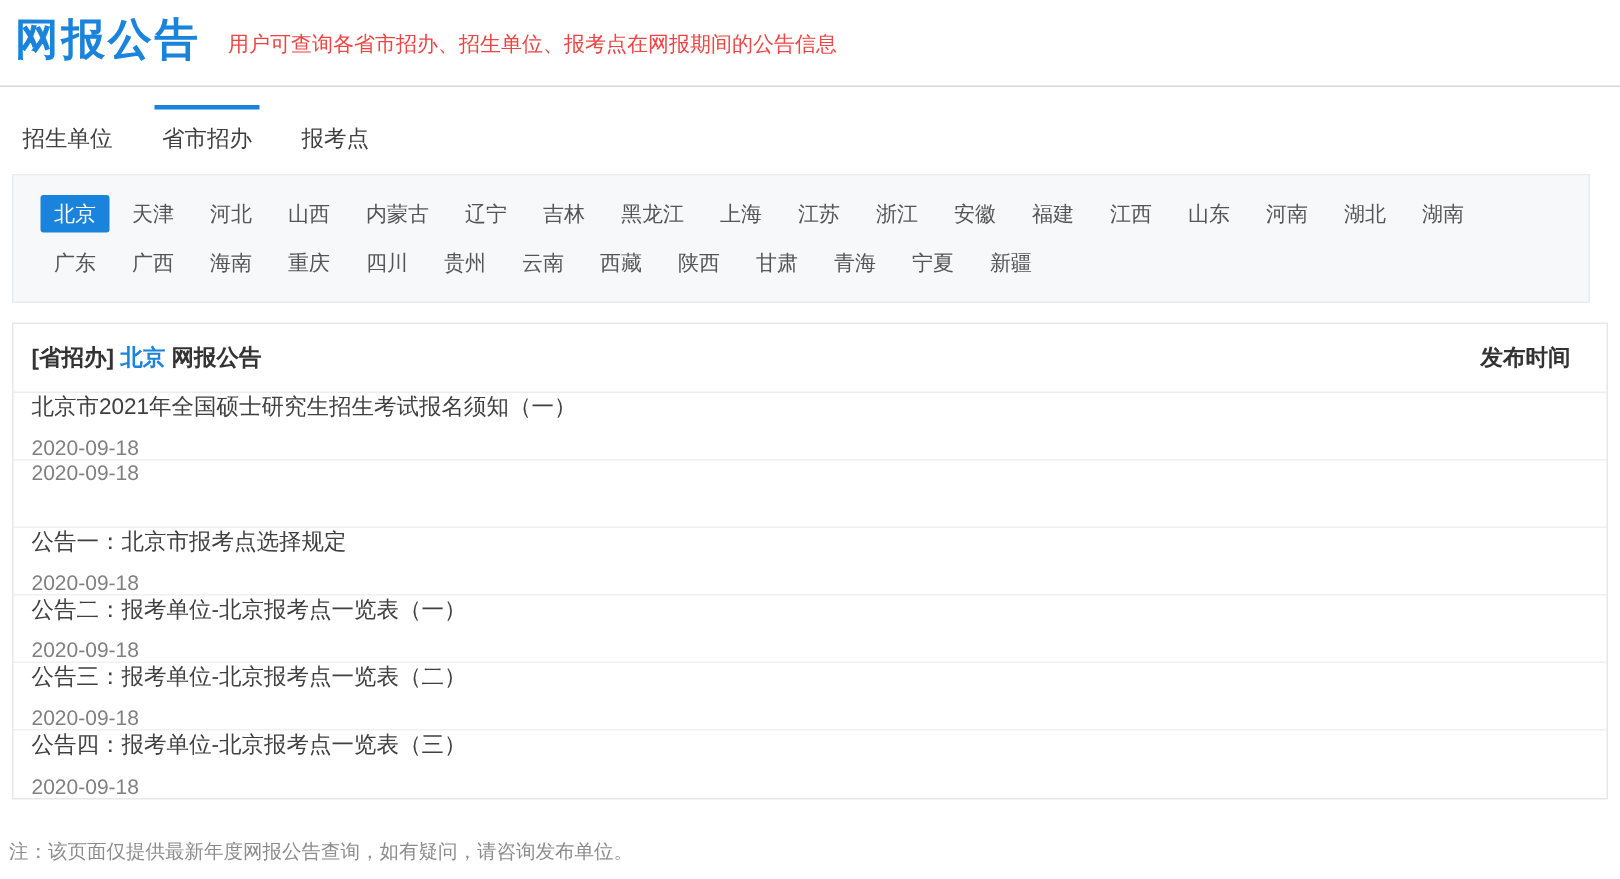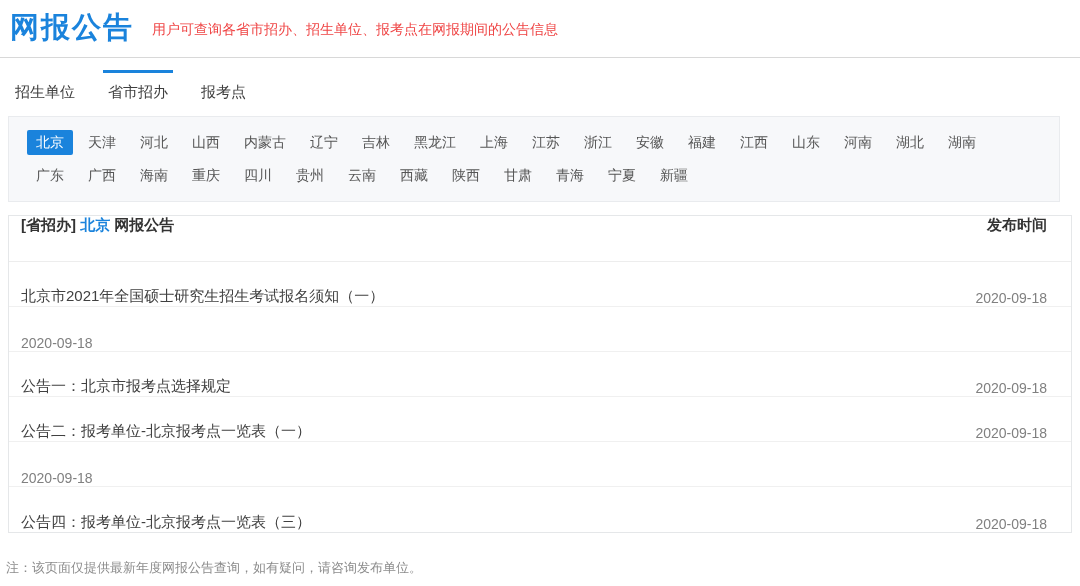--- a/index.html
+++ b/index.html
@@ -40,30 +40,31 @@
   .province {
     display: inline-block; font-size: 14px; color: #555;
     padding: 5px 9px; margin: 4px 6px 4px 0;
     border-radius: 2px; cursor: pointer; line-height: 15px;
   }
   .province.selected { background: #1a83dc; color: #ffffff; }
 
   
   .board { margin: 13px 8px 0 8px; border: 1px solid #e5e7e9; background: #fff; }
   .board-header {
-    display: flex; justify-content: space-between; align-items: flex-start;
+    display: flex; justify-content: space-between; align-items: center;
     height: 46px; padding: 0 24px 0 12px;
     border-bottom: 1px solid #ededed;
     font-size: 15px; font-weight: bold; color: #333;
   }
   .board-header .region { color: #1a83dc; }
   .row {
-    display: flex; justify-content: space-between; align-items: flex-end;
+    display: flex; justify-content: space-between; align-items: flex-start;
     height: 45px; padding: 0 24px 0 12px;
     border-bottom: 1px solid #f0f0f0;
+    flex-direction: column;
   }
   .row:last-child { border-bottom: none; }
   .row-title { font-size: 15px; color: #404040; cursor: pointer; }
   .row-date { font-size: 14px; color: #808080; white-space: nowrap; }
 
   
   .footnote { margin: 26px 8px 0 6px; font-size: 13px; color: #8c8c8c; }
 </style>
 </head>
 <body>
@@ -103,20 +104,21 @@
   </div>
         <div class="row">
     <span class="row-title">公告一：北京市报考点选择规定</span>
     <span class="row-date">2020-09-18</span>
   </div>
         <div class="row">
     <span class="row-title">公告二：报考单位-北京报考点一览表（一）</span>
     <span class="row-date">2020-09-18</span>
   </div>
         <div class="row">
+    <span class="row-title">公告三：报考单位-北京报考点一览表（二）</span>
     <span class="row-date">2020-09-18</span>
   </div>
         <div class="row">
     <span class="row-title">公告四：报考单位-北京报考点一览表（三）</span>
     <span class="row-date">2020-09-18</span>
   </div>
       </div>
   </div>
 
   <div class="footnote">注：该页面仅提供最新年度网报公告查询，如有疑问，请咨询发布单位。</div>

